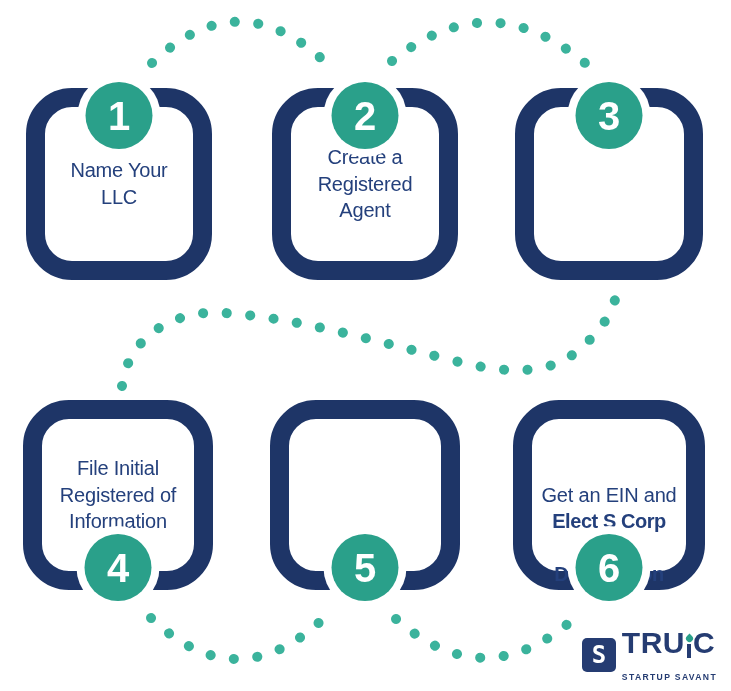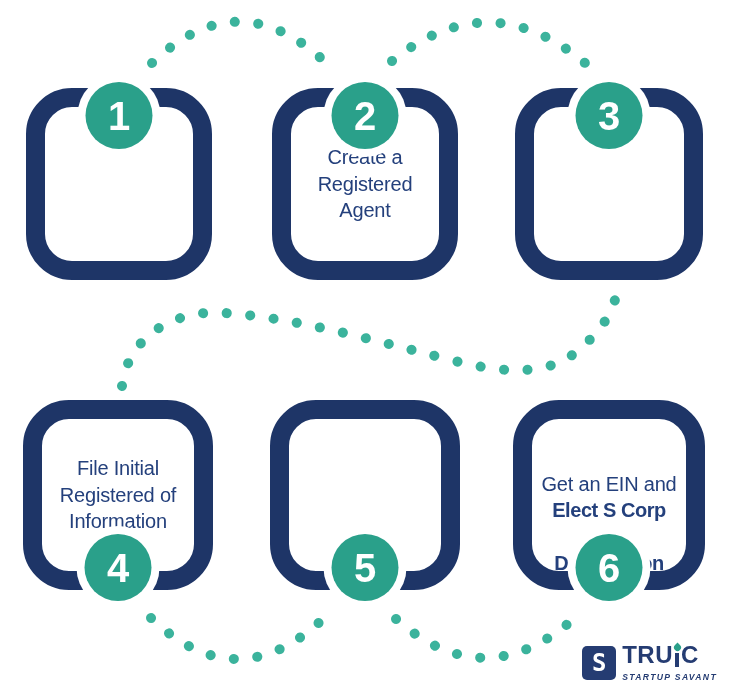--- a/index.html
+++ b/index.html
@@ -30,30 +30,30 @@
   .badge span{color:#ffffff;font-size:40px;font-weight:bold;line-height:1;}
   
   .logo{position:absolute;right:14px;bottom:9px;z-index:4;display:flex;align-items:center;gap:6px;}
   .logo-badge{
     width:34px;height:34px;background:#253c72;border-radius:5px;
     display:flex;align-items:center;justify-content:center;
     color:#fff;font-size:24px;font-weight:bold;font-family:"DejaVu Sans Mono",monospace;
   }
   .logo-text-col{display:flex;flex-direction:column;align-items:flex-start;}
   .brand-line{
-    color:#253c72;font-size:24px;font-weight:bold;letter-spacing:0.5px;line-height:1;
+    color:#253c72;font-size:30px;font-weight:bold;letter-spacing:0.5px;line-height:1;
     display:flex;align-items:flex-end;
   }
   .i-glyph{position:relative;display:inline-block;width:4px;height:14px;background:#253c72;margin:0 2px;}
   .i-flame{
     position:absolute;top:-9px;left:-1px;width:7px;height:7px;background:#2aa08a;
     border-radius:0 50% 50% 50%;transform:rotate(45deg);
   }
   .tagline{
-    color:#253c72;font-size:8.6px;font-weight:bold;letter-spacing:1.35px;margin-top:5px;font-style:italic;
+    color:#253c72;font-size:8.6px;font-weight:bold;letter-spacing:1.35px;margin-top:14px;
   }
 </style>
 </head>
 <body>
 
 <div class="canvas">
 
   <svg class="paths" width="731" height="691" viewBox="0 0 731 691" fill="none">
     <g stroke="#3bb39c" stroke-width="10" stroke-linecap="round" stroke-dasharray="0.1 23.5">
       <path d="M 152,63 Q 237,-18 323,60"></path>
@@ -61,20 +61,22 @@
       <path d="M 122,386 C 128,336 175,309 225,313 C 295,318 365,338 455,361 C 515,376 552,373 580,349 C 597,334 611,317 616,296"></path>
       <path d="M 151,618 Q 237,700 324,618"></path>
       <path d="M 396,619 Q 486,698 577,616"></path>
     </g>
   </svg>
 
   <div class="card" style="left:26px;top:88px;width:186px;height:192px;">
     <div class="badge badge-top">
       <span>1</span>
     </div>
+    <div class="step-label">Name Your
+LLC</div>
   </div>
 
   <div class="card" style="left:272px;top:88px;width:186px;height:192px;">
     <div class="badge badge-top">
       <span>2</span>
     </div>
     <div class="step-label">Create a
 Registered
 Agent</div>
   </div>
@@ -97,21 +99,21 @@
   <div class="card" style="left:270px;top:400px;width:190px;height:190px;">
     <div class="badge badge-bottom">
       <span>5</span>
     </div>
   </div>
 
   <div class="card" style="left:513px;top:400px;width:192px;height:190px;">
     <div class="badge badge-bottom">
       <span>6</span>
     </div>
-    <div class="step-label" style="align-self:flex-start;padding-top:25px;width:100%;">
+    <div class="step-label" style="align-self:flex-start;padding-top:36px;width:100%;">
       <span>Get an EIN and</span>
       <span class="bold-part">Elect S Corp Tax
 Designation</span>
     </div>
   </div>
 
   <div class="logo" aria-label="TRUiC">
     <div class="logo-badge">
       <span>S</span>
     </div>

